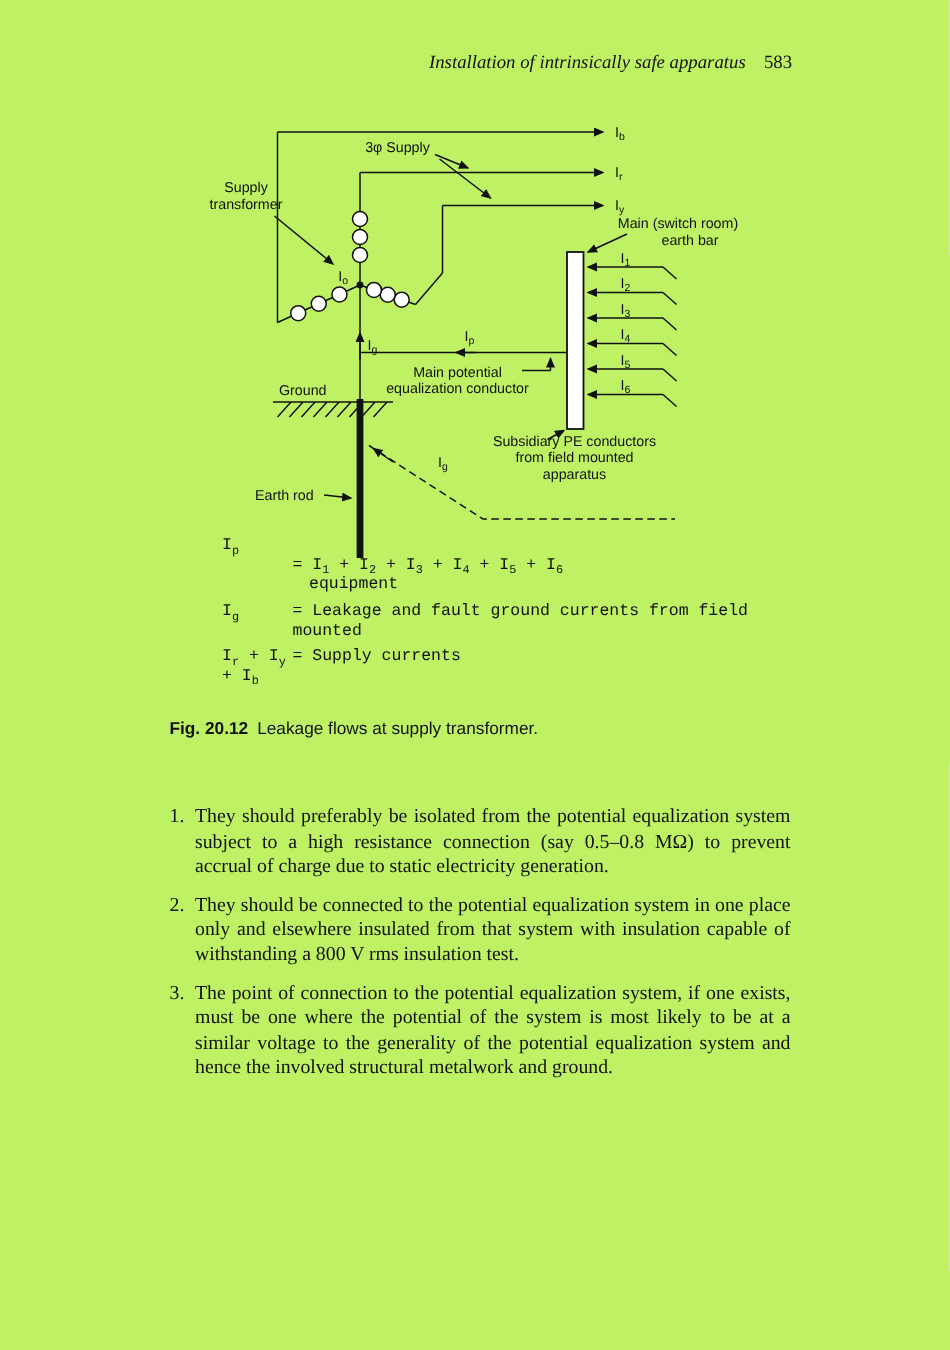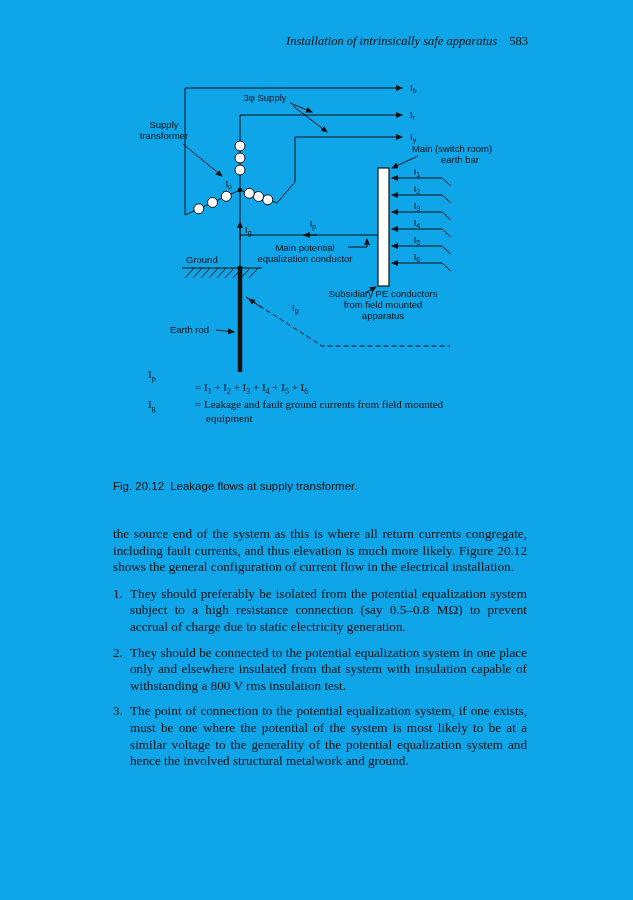--- a/index.html
+++ b/index.html
@@ -1,42 +1,42 @@
 <!DOCTYPE html>
 <html><head>
 <meta charset="utf-8">
 <style>
   *{margin:0;padding:0;box-sizing:border-box}
   html,body{background:#e8e8e8}
-  .page{position:relative;width:633px;height:900px;background:#0ea5e9;margin:0 auto;
+  .page{position:relative;width:633px;height:900px;background:#bef264;margin:0 auto;
         font-family:"Liberation Serif",serif;color:#111;overflow:hidden}
   .header{position:absolute;top:34px;right:105px;font-size:12.5px;white-space:nowrap}
   .header .rt{font-style:italic}
   .header .pn{font-style:normal;margin-left:9px}
 
   .fig{position:absolute;left:100px;top:70px}
   .fig line,.fig polyline{stroke:#111;stroke-width:1;fill:none}
   .fig polyline.dash{stroke-dasharray:5 3}
   .fig line.rod{stroke-width:4.5}
   .fig circle.coil{fill:#fff;stroke:#111;stroke-width:1}
   .fig circle.dot{fill:#111;stroke:none}
   .fig rect.bar{fill:#fff;stroke:#111;stroke-width:1.2}
   .fig text{font-family:"Liberation Sans",sans-serif;font-size:9.5px;fill:#111}
   .fig tspan.sub{font-size:7px}
 
-  .legend{position:absolute;left:148px;top:368px;width:370px;
-          font-family:Liberation Serif, serif;font-size:11px;line-height:13.2px}
+  .legend{position:absolute;left:148px;top:358px;width:370px;
+          font-family:Liberation Mono, monospace;font-size:11px;line-height:13.2px}
   .lrow{display:flex}
   .lrow.mt{margin-top:4px}
   .lterm{flex:none;width:47px}
   .ldef.ind{padding-left:11px}
   sub{font-size:72%;line-height:0}
 
   .caption{position:absolute;left:113px;top:480px;font-family:"Liberation Sans",sans-serif;font-size:11.5px}
-  .caption .ctag{font-weight:normal;margin-right:6px}
+  .caption .ctag{font-weight:bold;margin-right:6px}
 
   .body-text{position:absolute;left:113px;top:526px;width:414px;font-size:13.2px;line-height:16.6px;text-align:justify}
   .para2{text-indent:14px}
   .olist{margin-top:10px}
   .list-item{display:flex;margin-top:9px}
   .num{flex:none;width:17px}
   .li-text{flex:1;text-align:justify}
 </style>
 </head>
 <body>
@@ -172,36 +172,39 @@
   </svg>
 
   <div class="legend">
     <div class="lrow">
       <span class="lterm">I<sub>p</sub></span>
     </div>
     <div class="lrow">
       <span class="lterm"></span>
       <span class="ldef">= I<sub>1</sub> + I<sub>2</sub> + I<sub>3</sub> + I<sub>4</sub> + I<sub>5</sub> + I<sub>6</sub></span>
     </div>
+    <div class="lrow">
+      <span class="lterm"></span>
+      <span class="ldef ind">equipment</span>
+    </div>
     <div class="lrow mt">
       <span class="lterm">I<sub>g</sub></span>
       <span class="ldef">= Leakage and fault ground currents from field mounted</span>
     </div>
-    <div class="lrow">
-      <span class="lterm"></span>
-      <span class="ldef ind">equipment</span>
+    <div class="lrow mt">
+      <span class="lterm">I<sub>r</sub> + I<sub>y</sub> + I<sub>b</sub></span>
+      <span class="ldef">= Supply currents</span>
     </div>
   </div>
 
   <div class="caption">
     <span class="ctag">Fig. 20.12</span><span>Leakage flows at supply transformer.</span>
   </div>
 
   <div class="body-text">
-    <p class="para1">the source end of the system as this is where all return currents congregate, including fault currents, and thus elevation is much more likely. Figure 20.12 shows the general configuration of current flow in the electrical installation.</p>
     <div class="olist">
       <div class="list-item">
         <span class="num">1.</span>
         <span class="li-text">They should preferably be isolated from the potential equalization system subject to a high resistance connection (say 0.5–0.8 MΩ) to prevent accrual of charge due to static electricity generation.</span>
       </div>
       <div class="list-item">
         <span class="num">2.</span>
         <span class="li-text">They should be connected to the potential equalization system in one place only and elsewhere insulated from that system with insulation capable of withstanding a 800 V rms insulation test.</span>
       </div>
       <div class="list-item">

